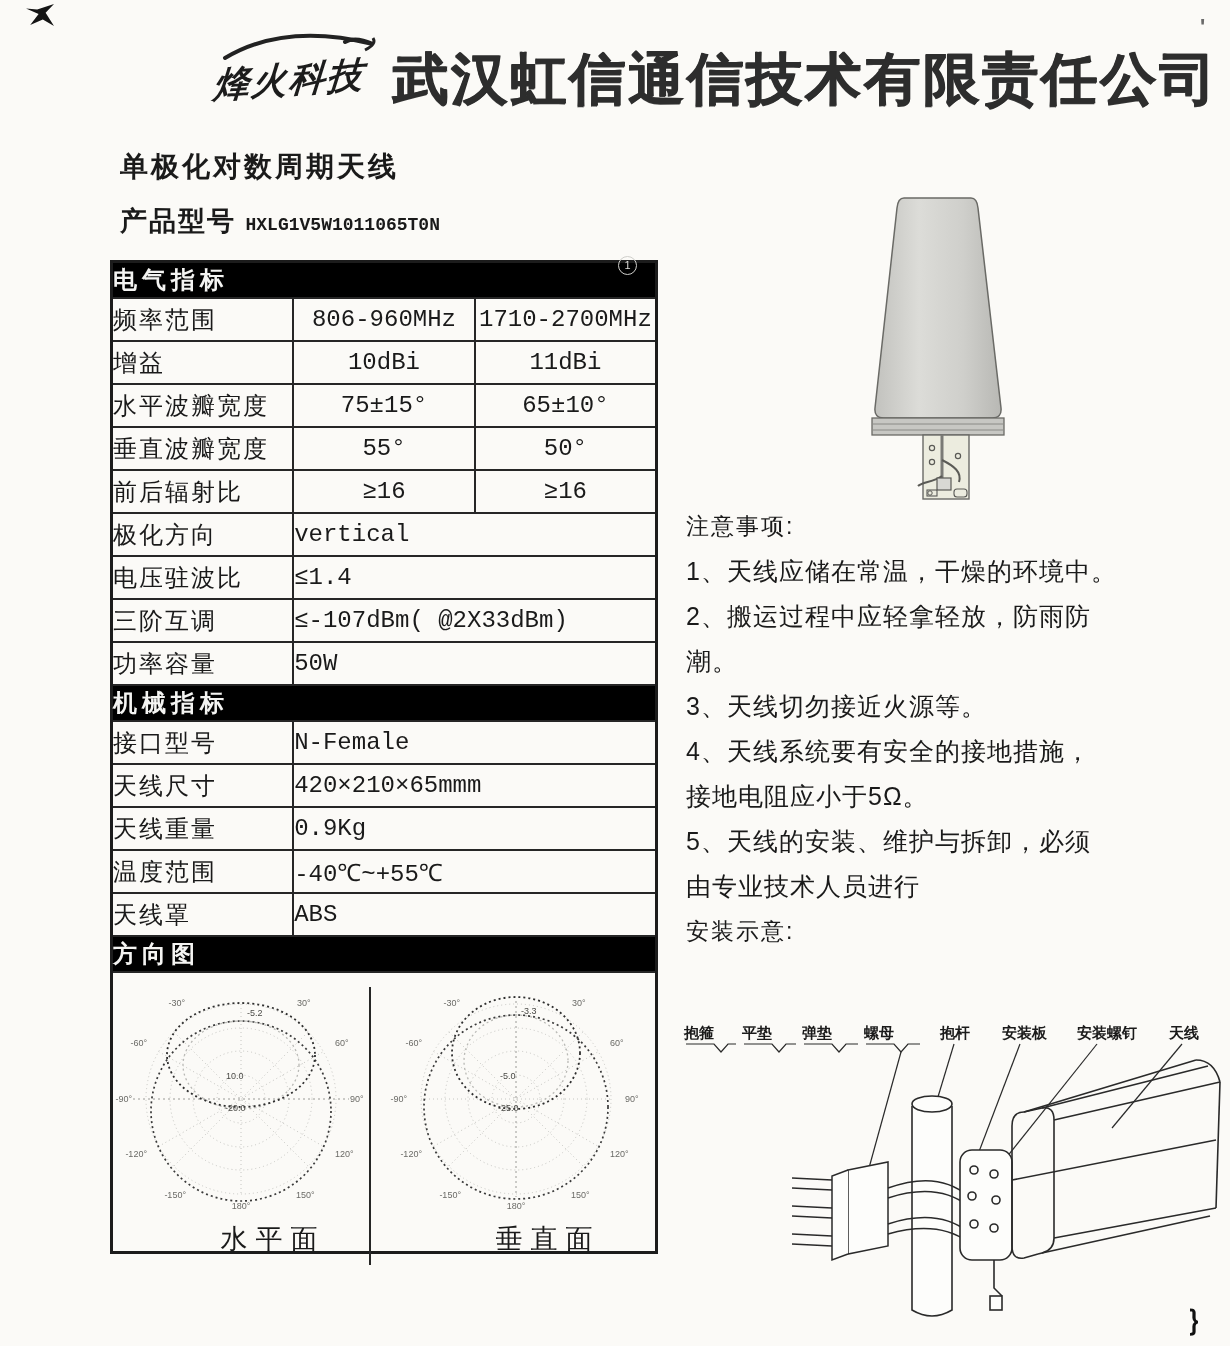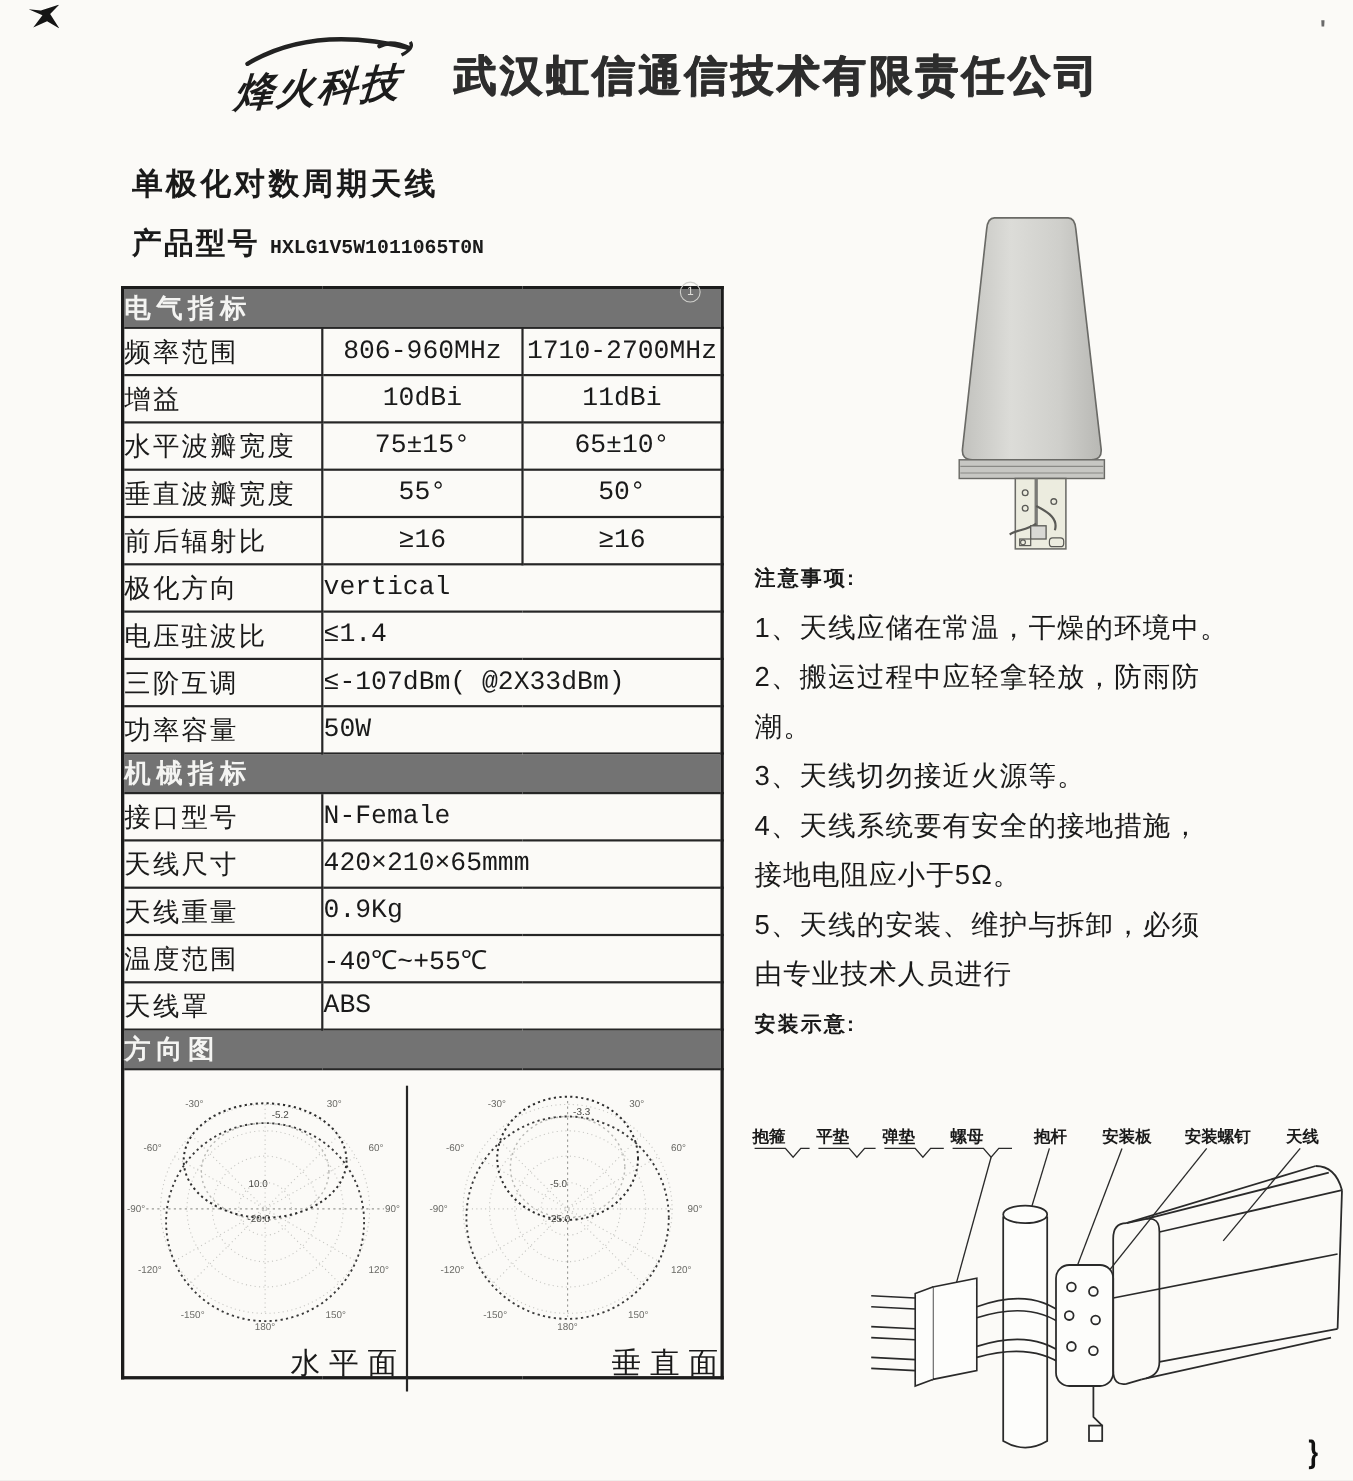--- a/index.html
+++ b/index.html
@@ -3,45 +3,45 @@
 <meta charset="utf-8">
 <style>
   html,body{margin:0;padding:0;background:#e8e6e2;}
   .page{position:relative;width:1230px;height:1346px;background:#fbfaf7;overflow:hidden;
         font-family:"Liberation Sans", sans-serif;color:#1a1a1a;}
   
   .logo{position:absolute;left:205px;top:28px;width:185px;height:84px;}
   .logo-text{position:absolute;left:8px;top:28px;font-size:36px;font-weight:bold;font-style:italic;
              transform:rotate(-4deg) skewX(-8deg);letter-spacing:2px;color:#1c1c1c;}
   .logo-swoosh{position:absolute;left:0;top:0;}
-  .company{position:absolute;left:412px;top:42px;font-size:39px;font-weight:900;letter-spacing:3px;
+  .company{position:absolute;left:392px;top:42px;font-size:56px;font-weight:900;letter-spacing:3px;
            color:#2d2d2d;text-shadow:1px 0 0 #2d2d2d,0 1px 0 #3a3a3a;white-space:nowrap;font-family:Liberation Serif, serif;}
   
   .title{position:absolute;left:120px;top:148px;font-size:28px;font-weight:bold;letter-spacing:3px;}
   .model{position:absolute;left:120px;top:203px;font-size:27px;font-weight:bold;letter-spacing:2px;}
   .model .mono{font-family:"Liberation Mono", monospace;font-size:18px;letter-spacing:0;}
   
   table.spec{position:absolute;left:110px;top:260px;width:548px;border-collapse:collapse;
              border:3px solid #1c1c1c;table-layout:fixed;}
   table.spec td{border:2px solid #262626;font-size:24px;vertical-align:middle;padding:0;}
-  td.sec{background:#737373;color:#f4f4f2;font-weight:bold;letter-spacing:5px;
+  td.sec{background:#000000;color:#f4f4f2;font-weight:bold;letter-spacing:5px;
          padding:4px 0 4px 14px;height:34px;font-size:25px;position:relative;}
   td.lbl{padding-left:13px;letter-spacing:2px;height:41px;}
   td.val{text-align:center;font-family:"Liberation Mono", monospace;font-size:23px;margin-top:28px;}
   td.valL{font-family:"Liberation Mono", monospace;font-size:23px;padding-left:40px;}
   td.valM{font-family:"Liberation Mono", monospace;font-size:23px;padding-left:24px;}
   .c1{width:178px;} .c2{width:147px;} .c3{width:217px;}
   td.plots{padding:0;height:278px;}
   .plotwrap{display:flex;height:100%;margin-top:28px;}
   .plotcell{position:relative;flex:0 0 256px;border-right:2px solid #262626;}
   .plotcell.r{flex:1 1 auto;border-right:none;}
-  .caption{position:absolute;bottom:8px;width:100%;text-align:right;font-size:27px;letter-spacing:8px;}
+  .caption{position:absolute;bottom:8px;width:100%;text-align:center;font-size:27px;letter-spacing:8px;padding-left:32px;}
   
   .notes{position:absolute;left:686px;top:504px;width:475px;font-size:25px;letter-spacing:1px;}
-  .notes .nh{font-weight:bold;font-size:19px;letter-spacing:2px;line-height:45px;}
+  .notes .nh{font-weight:normal;font-size:23px;letter-spacing:2px;line-height:45px;}
   .notes .nl{line-height:45px;}
   .antenna-photo{position:absolute;left:838px;top:190px;}
   .install{position:absolute;left:672px;top:1020px;}
   
   .blob-tl{position:absolute;left:26px;top:4px;width:28px;height:22px;background:#151515;
            clip-path:polygon(0 20%,45% 45%,15% 95%,60% 70%,100% 100%,70% 40%,100% 0,40% 25%);}
   .tick-tr{position:absolute;left:1200px;top:14px;font-size:22px;color:#6a6a6a;font-weight:bold;}
   .brace-br{position:absolute;left:1186px;top:1300px;font-size:30px;font-weight:bold;color:#111;}
   .circ1{position:absolute;left:618px;top:256px;width:17px;height:17px;border:1px solid #cfcfcb;
          border-radius:50%;color:#dddcd8;font-size:11px;text-align:center;line-height:17px;z-index:3;}

